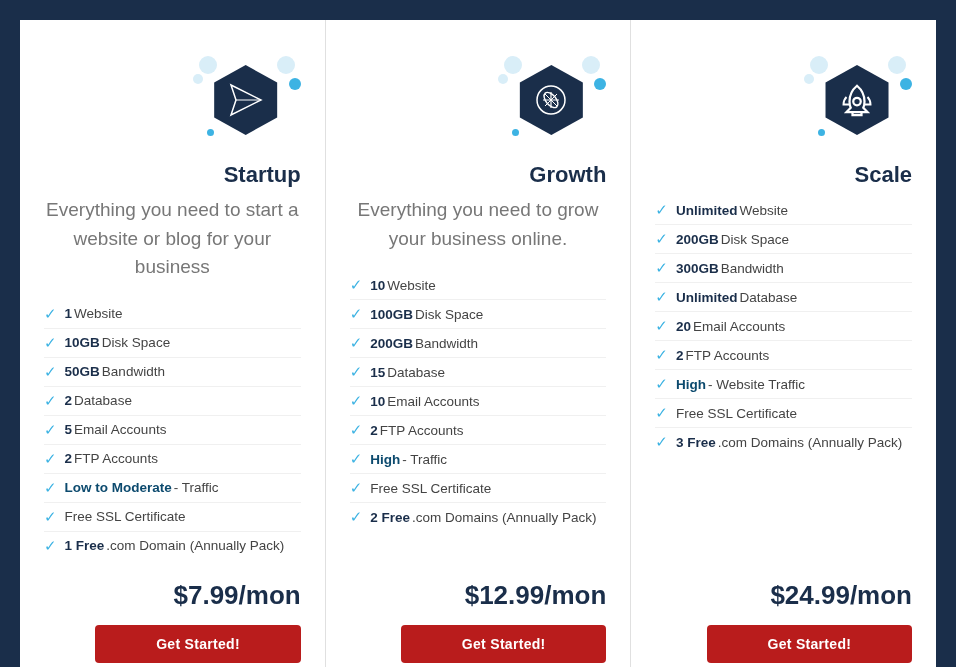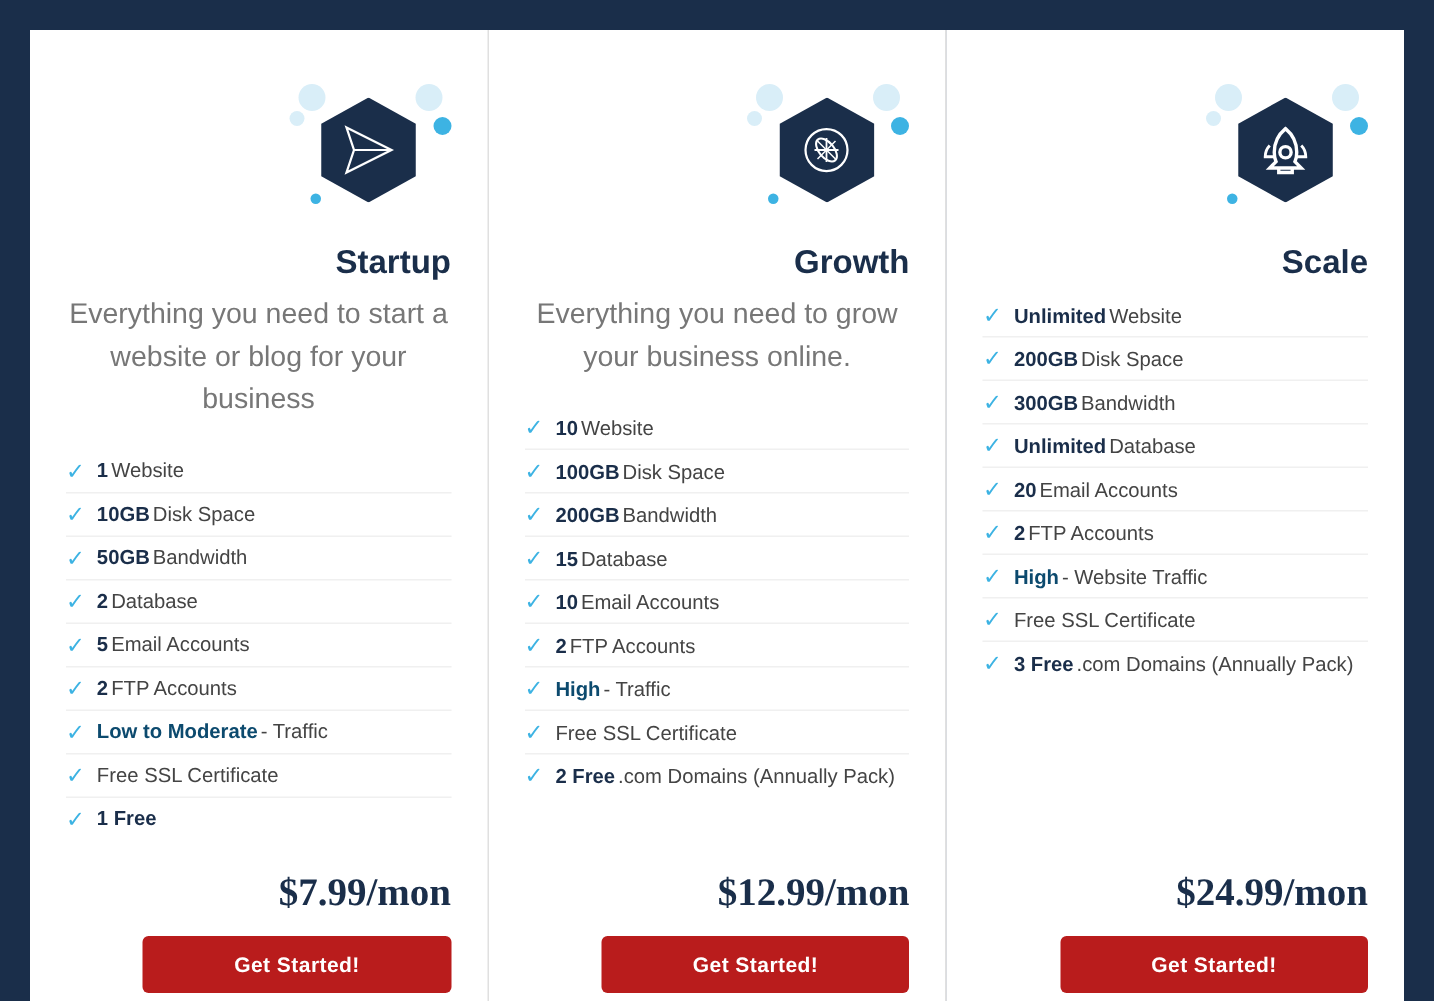--- a/index.html
+++ b/index.html
@@ -153,21 +153,20 @@
     .feat-traffic-label {
       font-weight: 700;
       color: #0c4a6e;
       margin-right: 2px;
     }
     .price {
       font-size: 26px;
       font-weight: 700;
       color: #1a2e4a;
       margin-bottom: 14px;
-      font-family: Liberation Serif, serif;
     }
     .get-started-btn {
       background: #b91c1c;
       color: #fff;
       border: none;
       border-radius: 4px;
       padding: 11px 40px;
       font-size: 14px;
       font-weight: 600;
       cursor: pointer;
@@ -232,20 +231,21 @@
           <span class="feat-traffic-label">Low to Moderate </span>
           <span>- Traffic</span>
         </li>
         <li>
           <span class="check-icon">✓</span>
           <span>Free SSL Certificate</span>
         </li>
         <li>
           <span class="check-icon">✓</span>
           <span class="feat-bold">1 Free </span>
+          <span>.com Domain (Annually Pack)</span>
         </li>
       </ul>
       <div class="price">$7.99/mon</div>
       <button class="get-started-btn">Get Started!</button>
     </div>
     <div class="pricing-card card2">
       <div class="icon-area">
         <div class="dot-white-lg d1" style="top: 6px; left: 8px; position: absolute; border-radius: 50%; background: rgb(217, 238, 248);"></div>
         <div class="dot-white-sm d2" style="top: 24px; left: 2px; position: absolute; border-radius: 50%; background: rgb(217, 238, 248);"></div>
         <div class="dot-blue-sm d3" style="bottom: 14px; left: 16px; position: absolute; border-radius: 50%; background: rgb(61, 179, 227);"></div>

